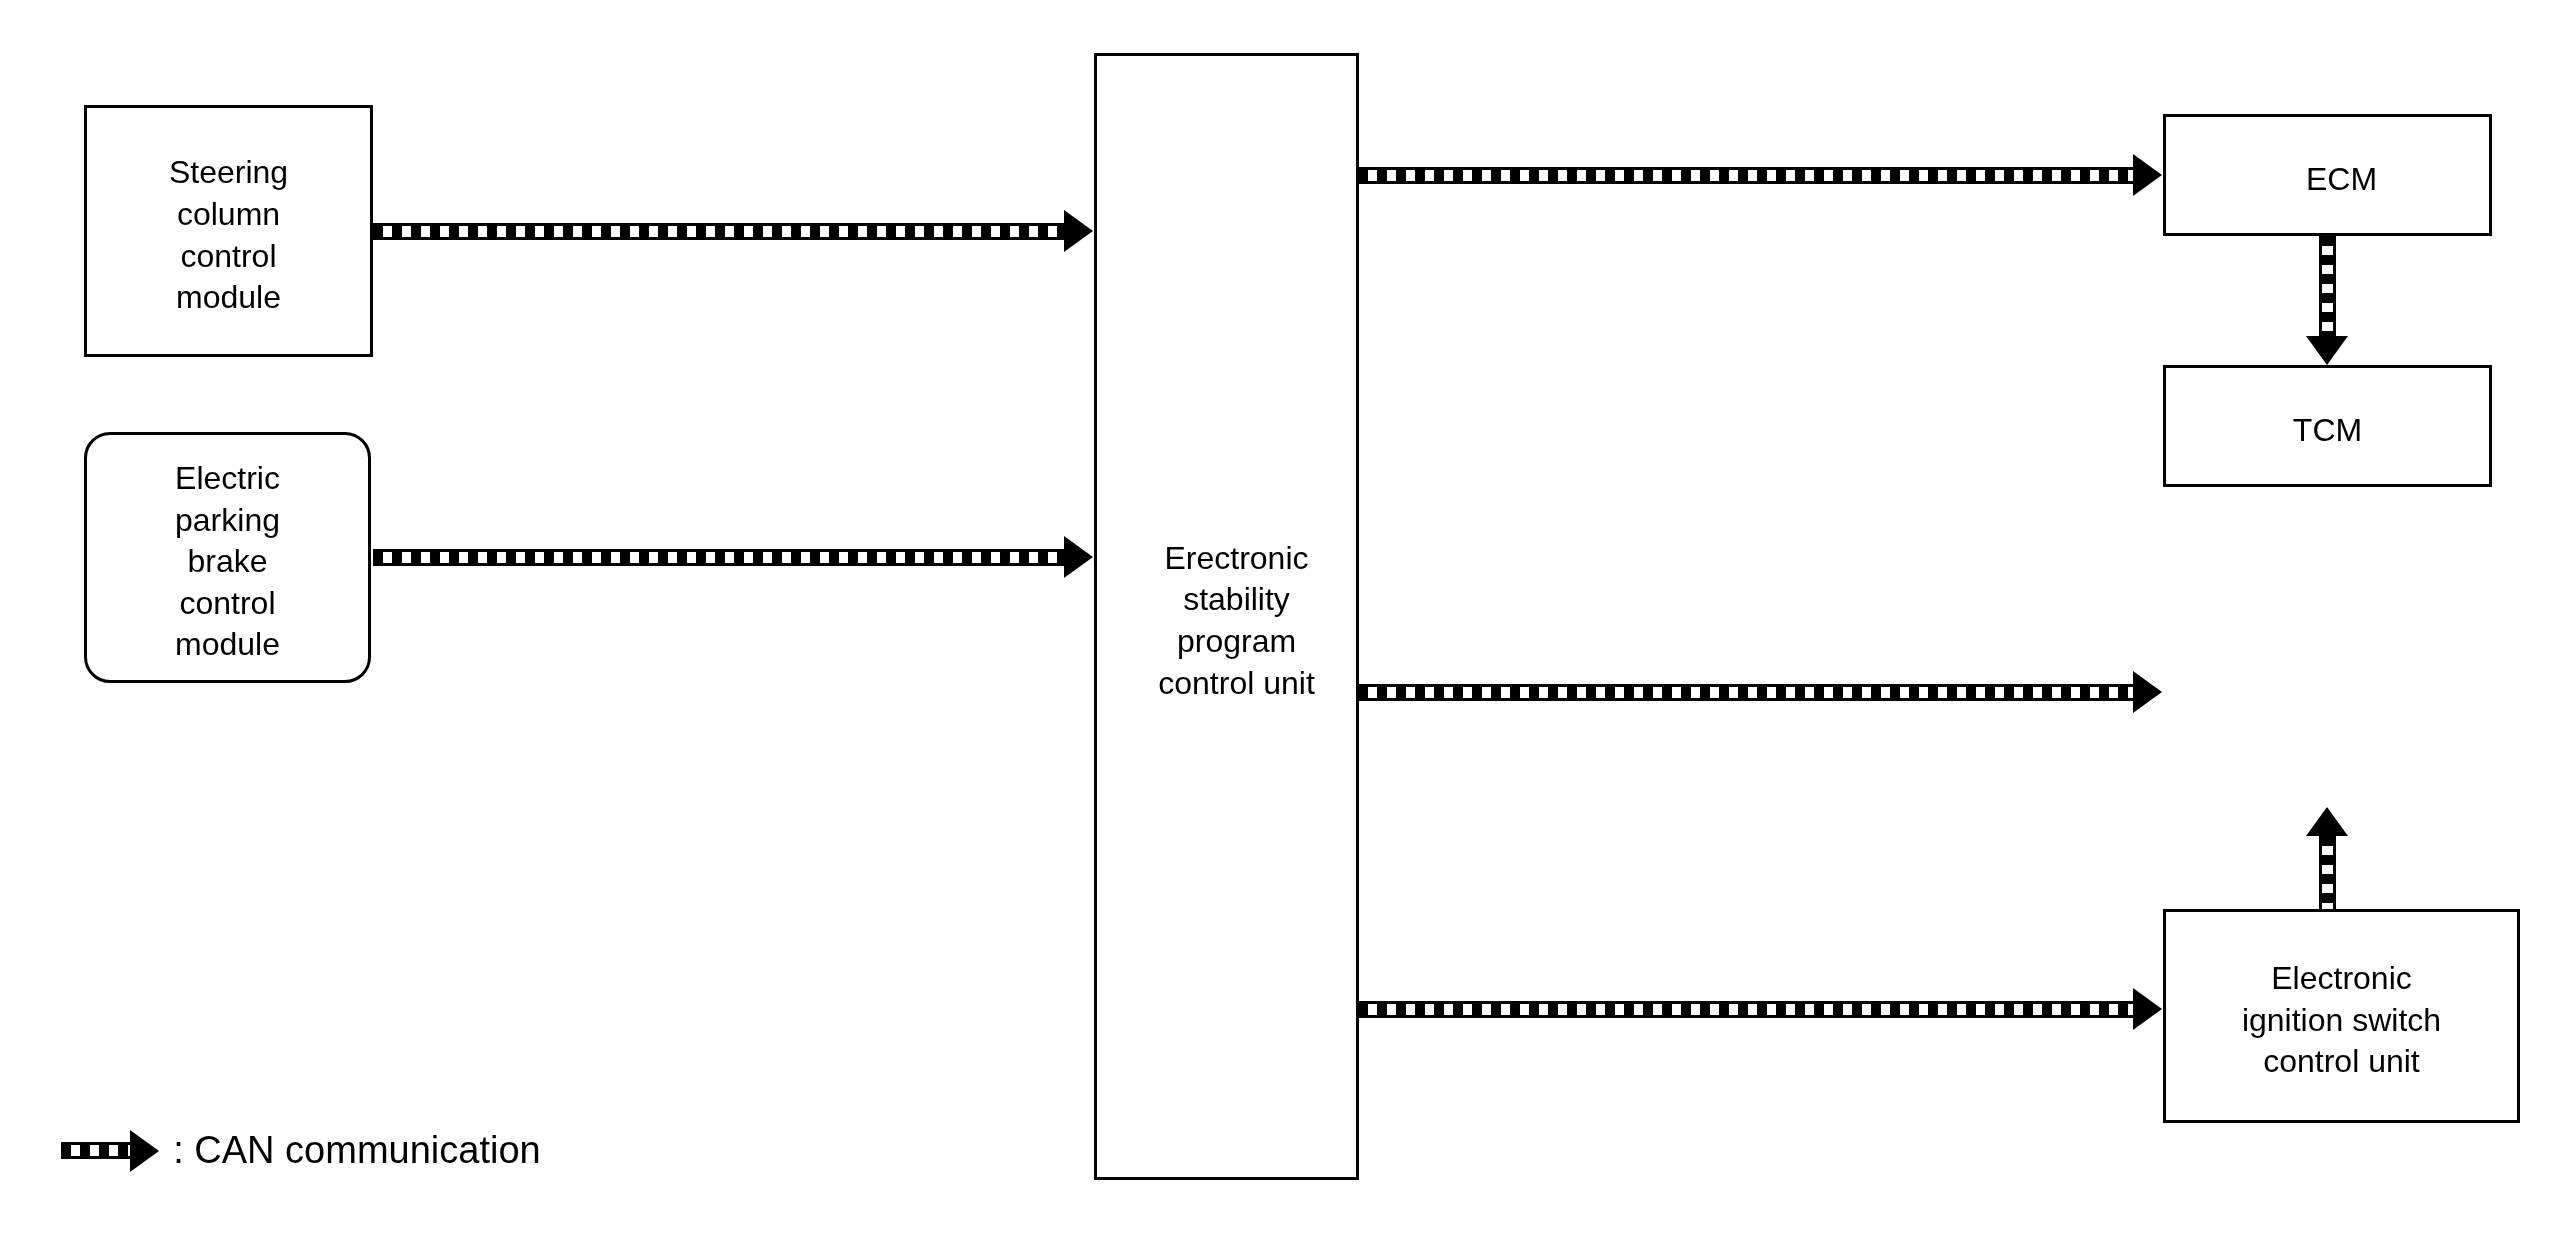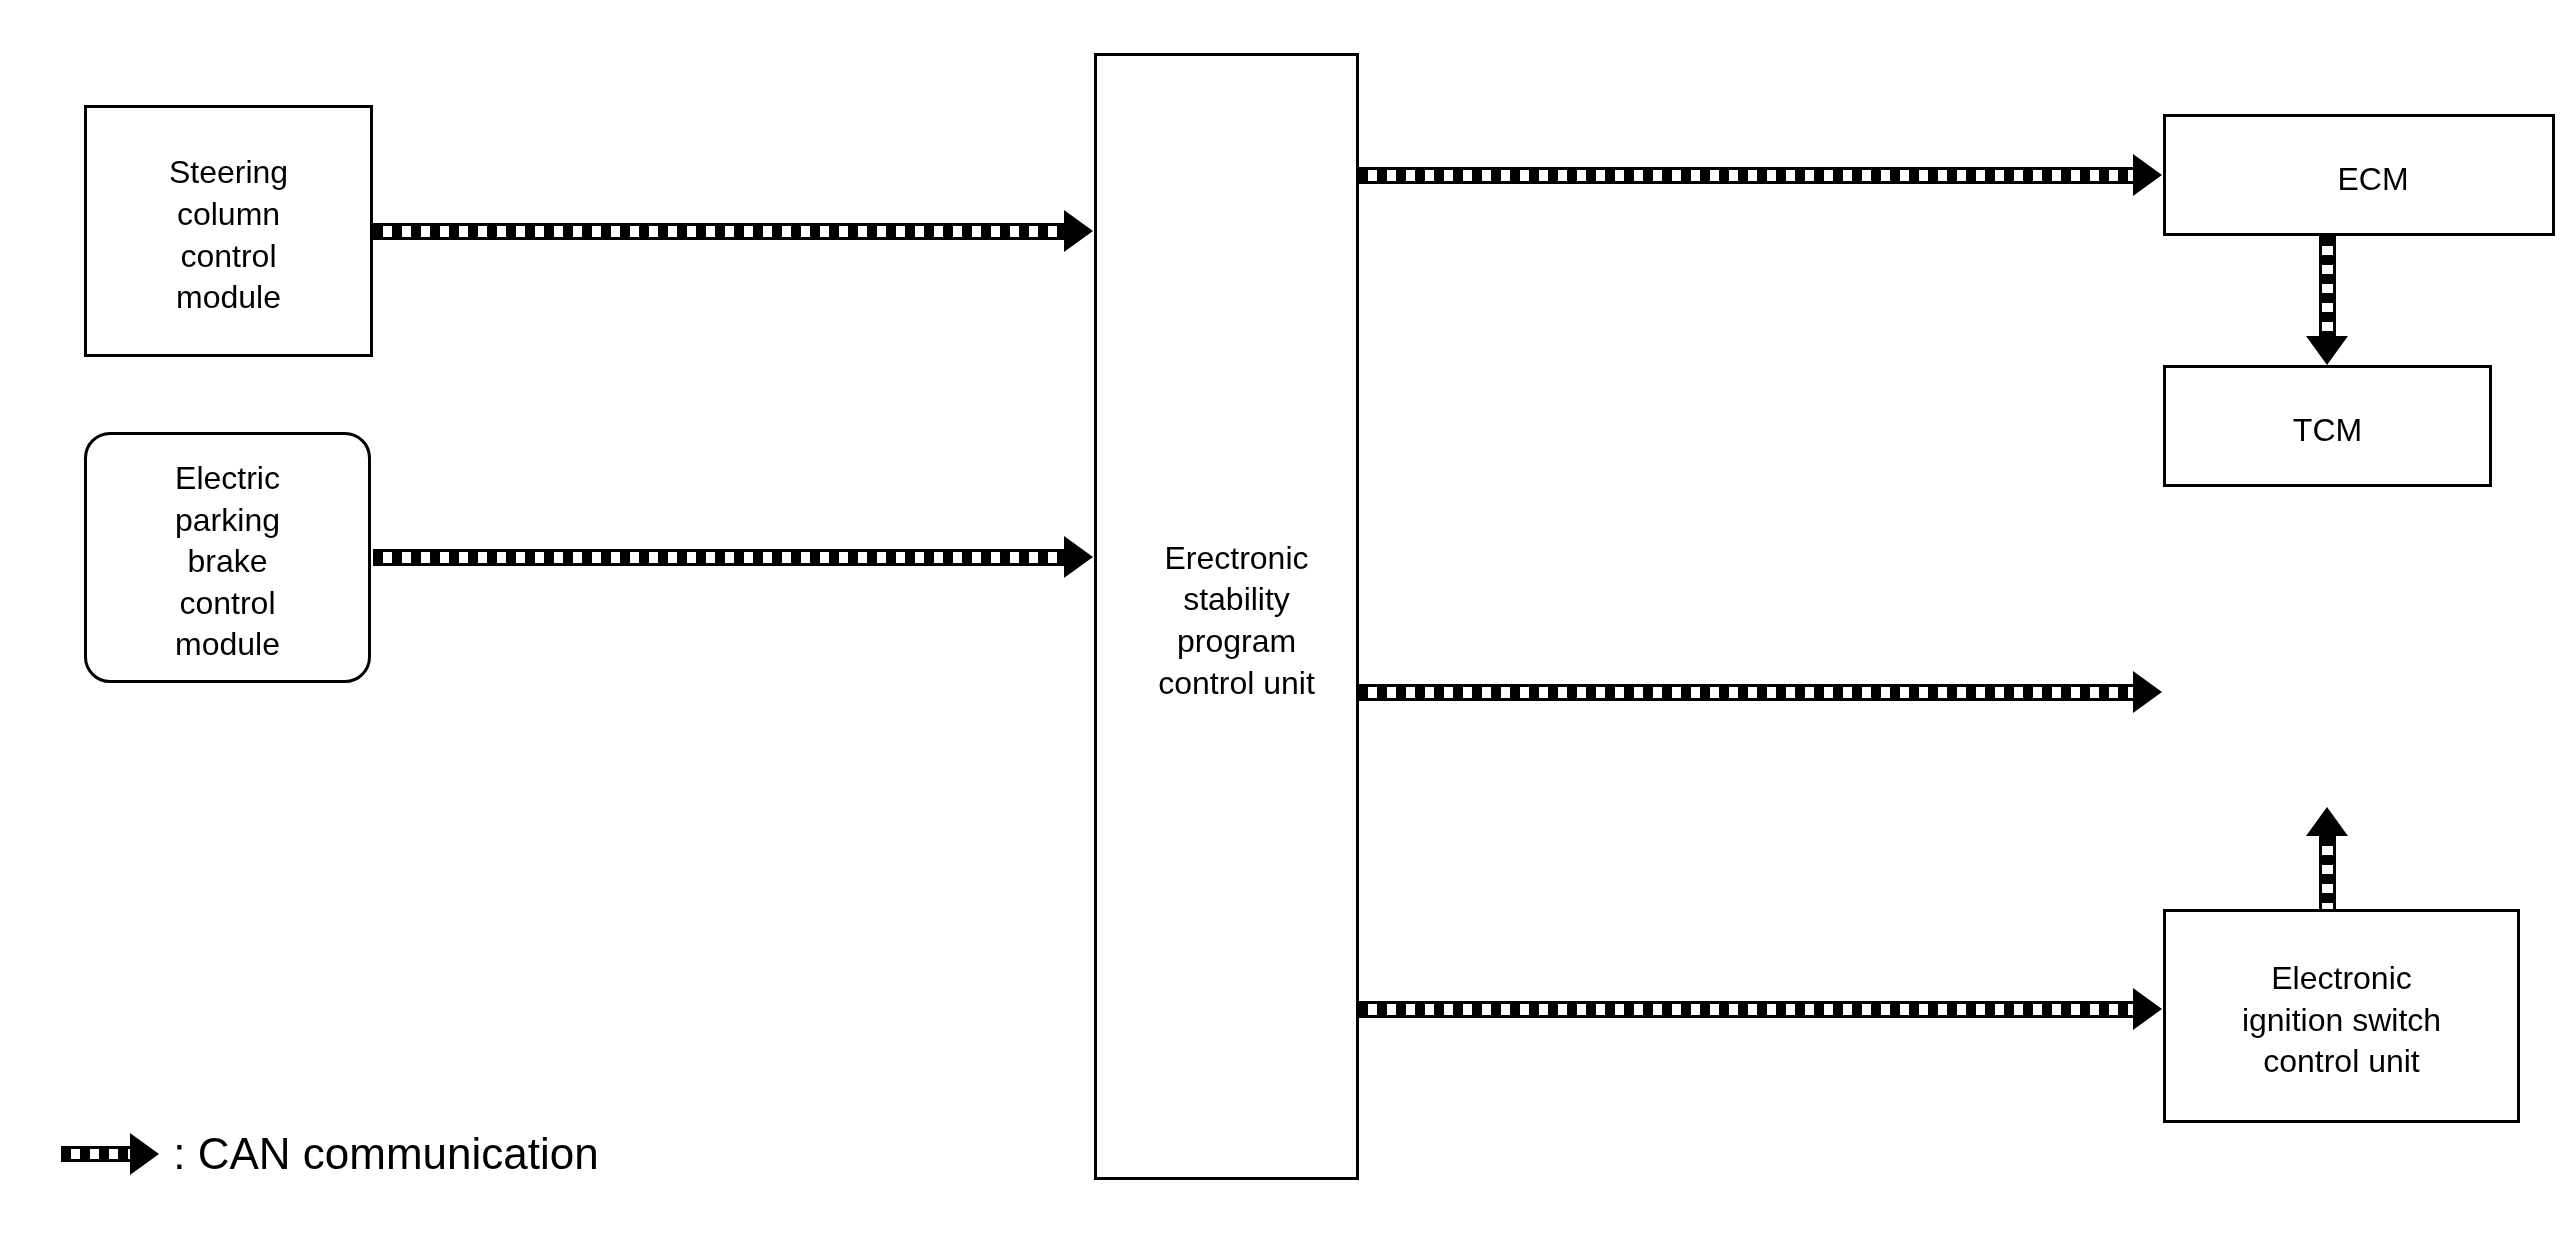--- a/index.html
+++ b/index.html
@@ -138,21 +138,21 @@
     position: absolute;
     left: 69px;
     top: 0;
     width: 0;
     height: 0;
     border-top: 21px solid transparent;
     border-bottom: 21px solid transparent;
     border-left: 29px solid #000000;
   }
   #legend .legend-text {
-    font-size: 44px;
+    font-size: 38px;
     color: #000000;
     margin-left: 10.2px;
     white-space: nowrap;
   }
 </style>
 </head>
 <body>
 
 <div id="canvas">
 
@@ -171,21 +171,21 @@
 module</div>
   </div>
 
   <div class="node" style="left:1094px; top:53px; width:265px; height:1127px;padding-left:20px;">
     <div class="label">Erectronic
 stability
 program
 control unit</div>
   </div>
 
-  <div class="node" style="left:2163px; top:114px; width:392px; height:122px;padding-left:28px;">
+  <div class="node" style="left:2163px; top:114px; width:329px; height:122px;padding-left:28px;">
     <div class="label">ECM</div>
   </div>
 
   <div class="node" style="left:2163px; top:365px; width:329px; height:122px;">
     <div class="label">TCM</div>
   </div>
 
 
   <div class="node" style="left:2163px; top:909px; width:357px; height:214px;">
     <div class="label">Electronic

